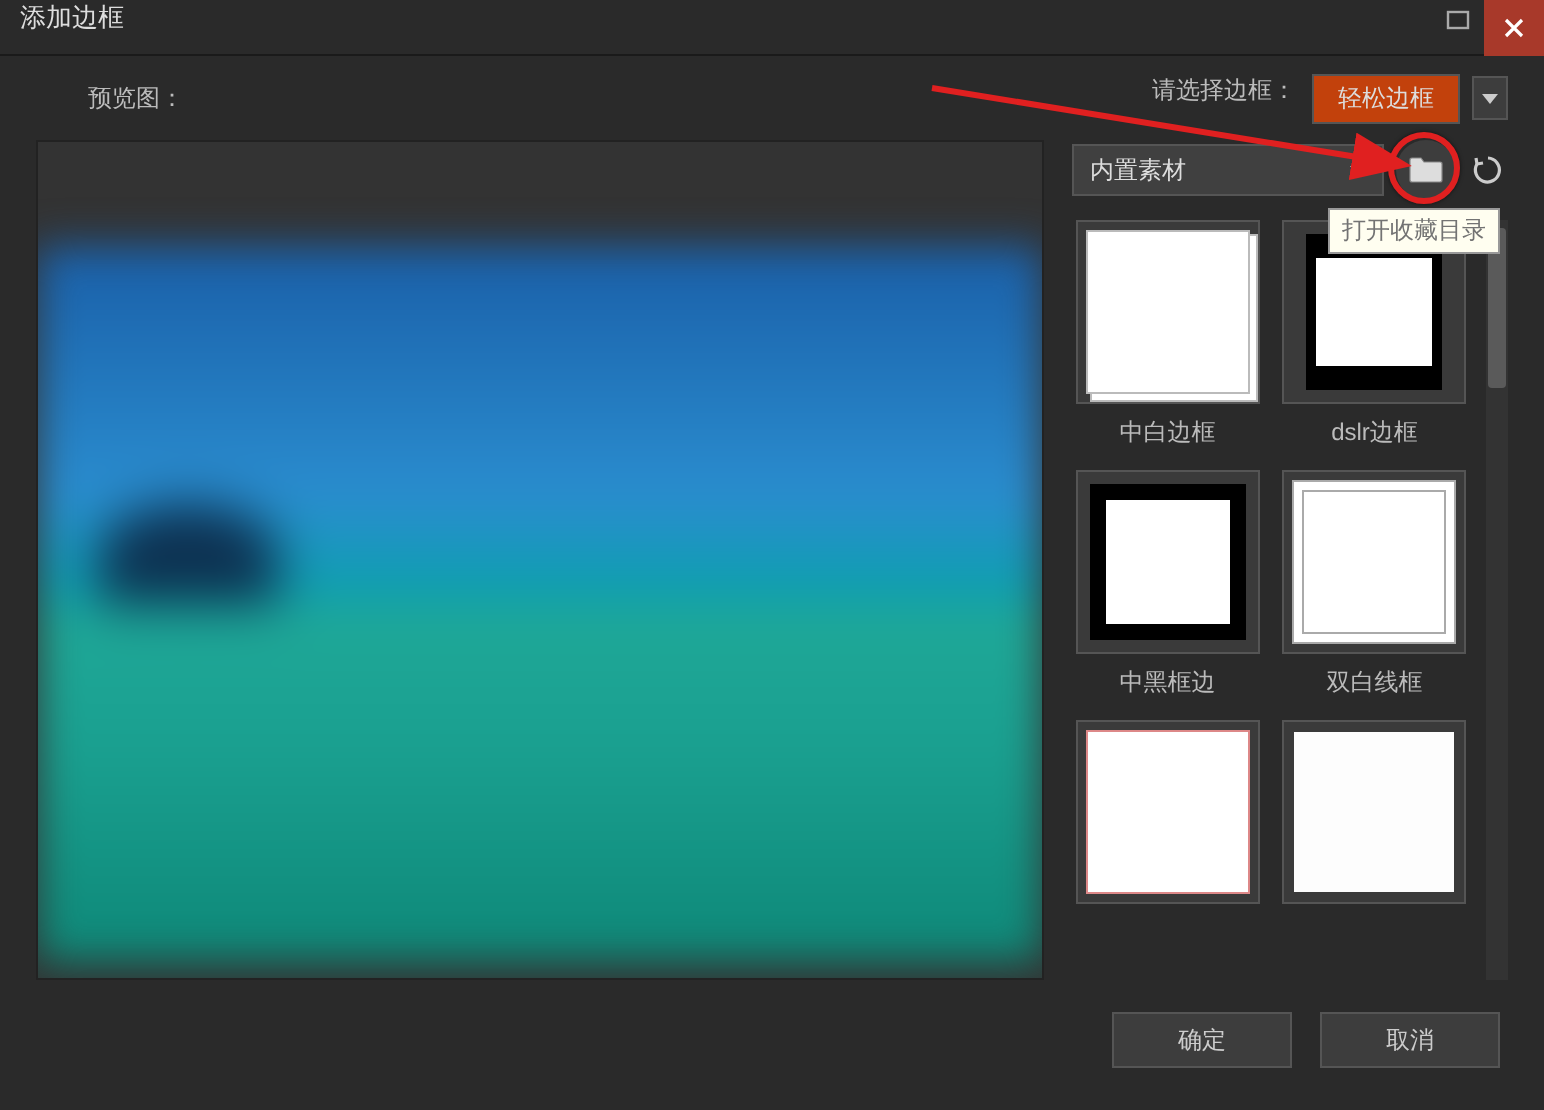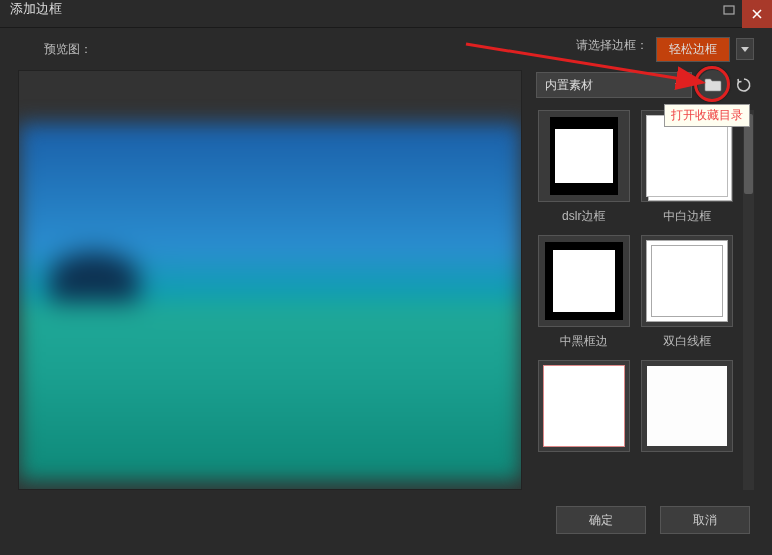--- a/index.html
+++ b/index.html
@@ -24,21 +24,21 @@
     .preview-image { position: absolute; left: 0; right: 0; top: 52px; bottom: 8px; background: linear-gradient(to bottom, #1a5fa8 0%, #2a8dcf 35%, #0e9fb0 48%, #1fa898 52%, #1aa090 70%, #0e8878 100%); filter: blur(10px); }
     .preview-island { position: absolute; left: 6%; top: 36%; width: 18%; height: 14%; background: #0d3050; filter: blur(8px); border-radius: 50% 50% 0 0; }
     
     .side-panel { width: 218px; display: flex; flex-direction: column; }
     .side-select-row { display: flex; align-items: center; gap: 6px; margin-bottom: 10px; position: relative; }
     .side-select { flex: 1; background: #404040; border: 1px solid #555; color: #ddd; padding: 4px 8px; font-size: 12px; display: flex; align-items: center; justify-content: space-between; cursor: pointer; height: 26px; }
     .folder-btn { width: 30px; height: 30px; border-radius: 50%; background: #3d3d3d; display: flex; align-items: center; justify-content: center; cursor: pointer; position: relative; }
     .folder-ring { position: absolute; width: 36px; height: 36px; border: 3px solid #e02020; border-radius: 50%; pointer-events: none; left: -4px; top: -4px; box-shadow: 0 0 2px rgba(0,0,0,.6); }
     .refresh-btn { width: 20px; height: 26px; display: flex; align-items: center; justify-content: center; cursor: pointer; color: #ccc; }
     
-    .tooltip { position: absolute; right: 4px; top: 34px; background: #fffef0; border: 1px solid #999; color: #ef4444; padding: 2px 6px; font-size: 12px; white-space: nowrap; z-index: 10; }
+    .tooltip { position: absolute; right: 4px; top: 34px; background: #fffef0; border: 1px solid #999; color: #737373; padding: 2px 6px; font-size: 12px; white-space: nowrap; z-index: 10; }
     
     .frame-grid-wrap { flex: 1; display: flex; }
     .frame-grid { flex: 1; display: grid; grid-template-columns: 1fr 1fr; gap: 10px 8px; align-content: start; padding-right: 6px; overflow: hidden; }
     .frame-item { display: flex; flex-direction: column; align-items: center; gap: 6px; }
     .frame-thumb { width: 92px; height: 92px; border: 1px solid #555; background: #3a3a3a; display: flex; align-items: center; justify-content: center; cursor: pointer; position: relative; }
     .frame-label { color: #bbb; font-size: 12px; }
     .th-dslr { width: 68px; height: 78px; background: #000; display: flex; align-items: center; justify-content: center; }
     .th-dslr-in { width: 58px; height: 54px; background: #fff; }
     .th-mwhite { width: 82px; height: 82px; background: #fff; border: 1px solid #bbb; box-shadow: 3px 3px 0 #fff, 3px 3px 0 1px #bbb; }
     .th-mblack { width: 78px; height: 78px; background: #fff; border: 8px solid #000; }
@@ -111,31 +111,31 @@
           <path d="M2 2 L2.5 5 L5.5 4.5" fill="none" stroke="#ccc" stroke-width="1.6"></path>
         </svg>
       </div>
       <div class="tooltip">打开收藏目录</div>
     </div>
 
     <div class="frame-grid-wrap">
       <div class="frame-grid">
         <div class="frame-item">
           <div class="frame-thumb">
+              <div class="th-mwhite"></div>
+            </div>
+          <div class="frame-label">中白边框</div>
+        </div>
+        <div class="frame-item">
+          <div class="frame-thumb">
               <div class="th-dslr">
                 <div class="th-dslr-in"></div>
               </div>
             </div>
           <div class="frame-label">dslr边框</div>
-        </div>
-        <div class="frame-item">
-          <div class="frame-thumb">
-              <div class="th-mwhite"></div>
-            </div>
-          <div class="frame-label">中白边框</div>
         </div>
         <div class="frame-item">
           <div class="frame-thumb">
               <div class="th-mblack"></div>
             </div>
           <div class="frame-label">中黑框边</div>
         </div>
         <div class="frame-item">
           <div class="frame-thumb">
               <div class="th-dblwhite"></div>

